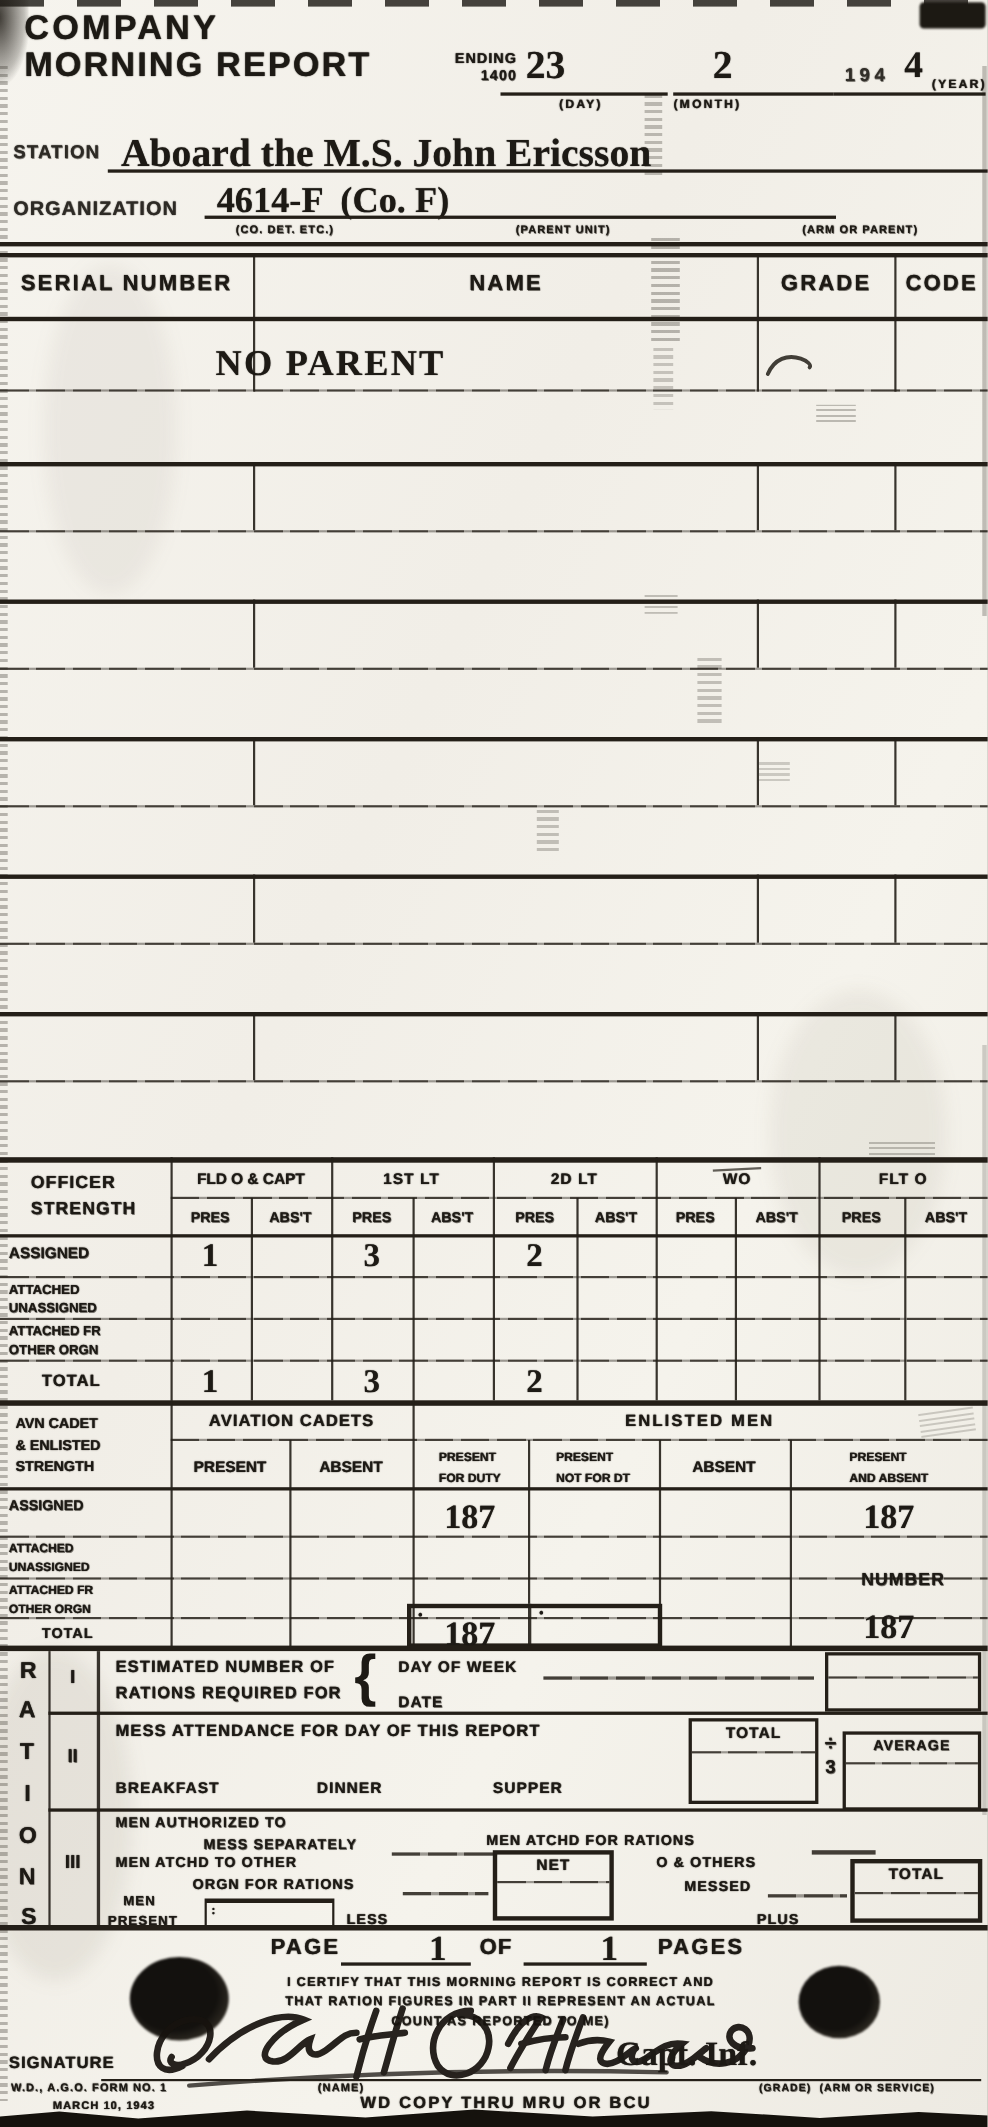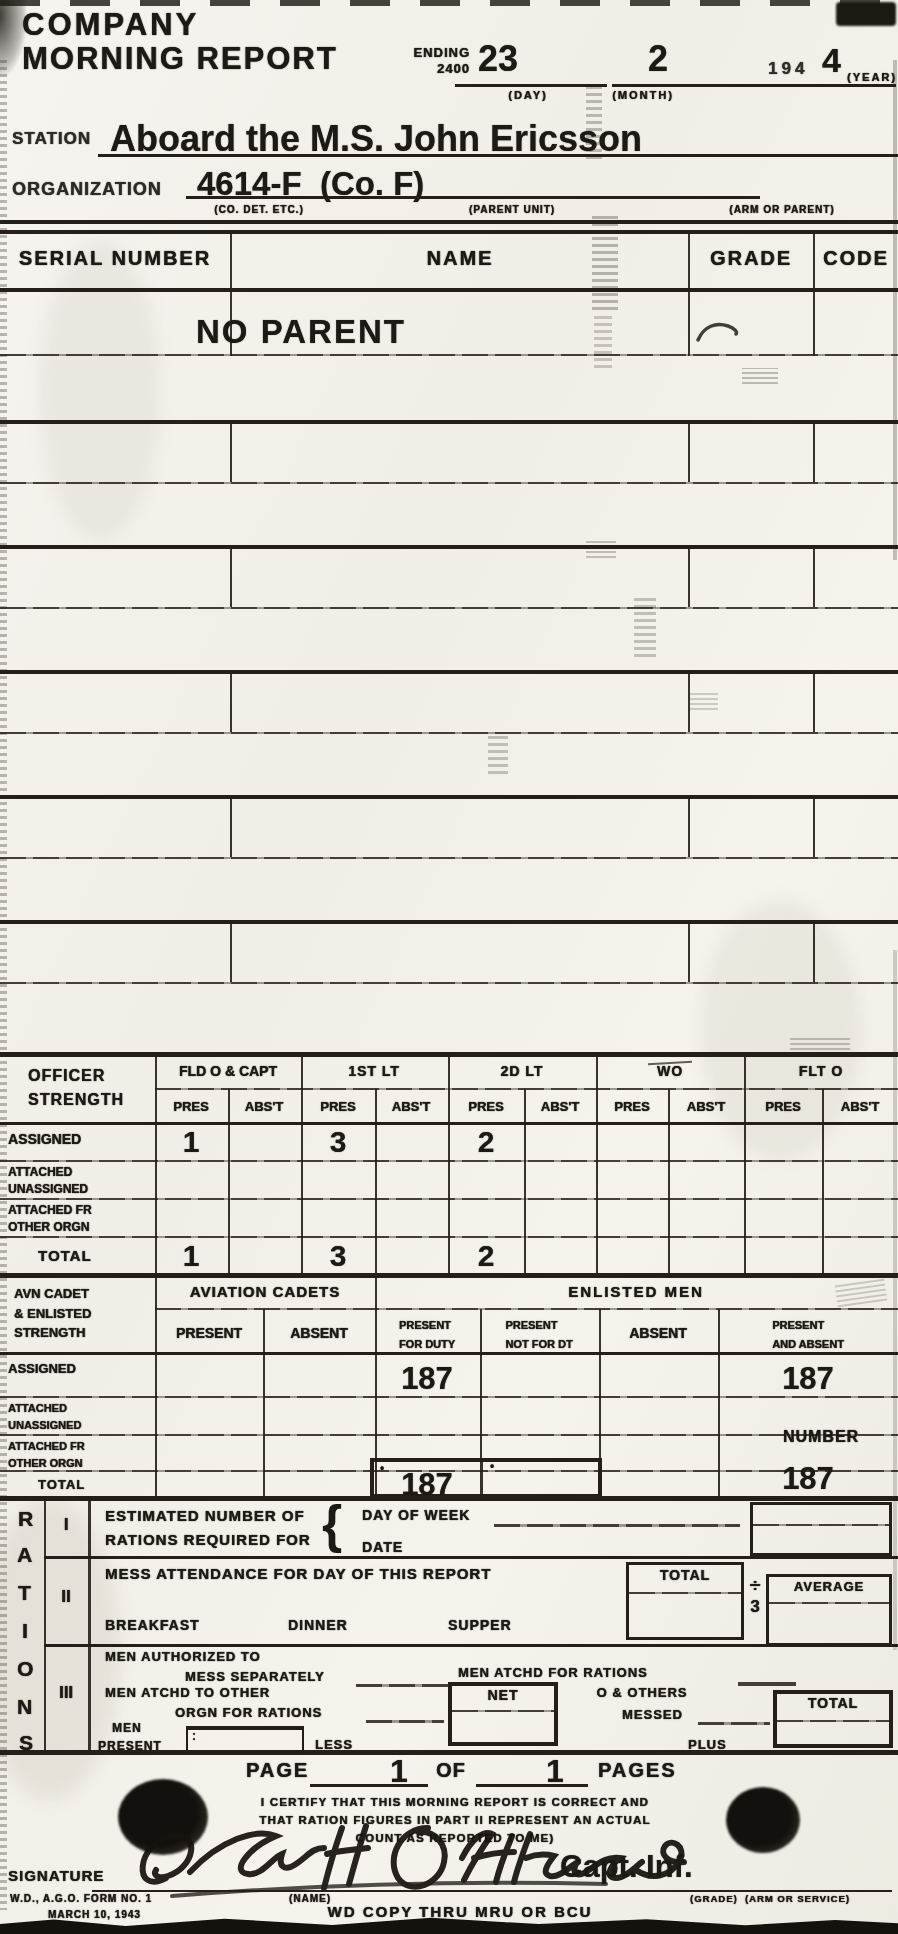--- a/index.html
+++ b/index.html
@@ -2,21 +2,21 @@
 <html><head>
 <meta charset="utf-8">
 <style>
   *{box-sizing:border-box;margin:0;padding:0}
   html,body{width:898px;height:1934px}
   body{position:relative;background:#a8a59d;font-family:"Liberation Sans",sans-serif;overflow:hidden}
   .paper{position:absolute;inset:0;background:linear-gradient(115deg,#f6f4ee 0%,#f1eee7 38%,#f5f3ec 66%,#edeae2 100%)}
   .t{position:absolute;color:#1d1a15;line-height:1.08;white-space:pre}
   .pre{white-space:pre-line}
   .stamp{font-weight:bold;filter:blur(.45px);text-shadow:0 0 1.2px rgba(28,24,18,.95),.6px .4px 0 rgba(28,24,18,.5)}
-  .type{font-family:Liberation Sans, sans-serif;font-weight:bold;filter:blur(.35px);text-shadow:0 0 1px rgba(28,24,18,.8)}
+  .type{font-family:Liberation Serif, serif;font-weight:bold;filter:blur(.35px);text-shadow:0 0 1px rgba(28,24,18,.8)}
   .ctr{transform:translateX(-50%);}
   .hr,.vr{position:absolute;background:#241f18}
   .hr.soft{opacity:.85;background:repeating-linear-gradient(90deg,#241f18 0 26px,rgba(36,31,24,.5) 26px 33px)}
   .vr{width:2px;opacity:.9}
   .box{position:absolute;border:3px solid #241f18;filter:blur(.25px)}
   .smudge{position:absolute;filter:blur(.7px)}
   .hatch{background:repeating-linear-gradient(0deg,rgba(40,36,28,.5) 0 2px,transparent 2px 5px)}
   .bars{background:repeating-linear-gradient(180deg,rgba(40,36,28,.55) 0 3px,transparent 3px 7px)}
   .hole{position:absolute;border-radius:50%;background:radial-gradient(ellipse at 45% 45%,#13110e 0 55%,#2b2720 72%,rgba(43,39,32,.3) 86%,transparent 100%);filter:blur(1.2px)}
   .stain{position:absolute;border-radius:50%;filter:blur(8px)}
@@ -45,21 +45,21 @@
 <div class="smudge bars" style="left:634px;top:598px;width:22px;height:60px;opacity:.45"></div>
 <div class="smudge hatch" style="left:690px;top:690px;width:28px;height:20px;opacity:.4"></div>
 <div class="smudge bars" style="left:488px;top:736px;width:20px;height:40px;opacity:.45"></div>
 <div class="smudge hatch" style="left:836px;top:1282px;width:50px;height:22px;opacity:.4;transform:rotate(-8deg)"></div>
 <div class="smudge hatch" style="left:790px;top:1036px;width:60px;height:14px;opacity:.5"></div>
 
 <div class="t stamp" style="left:22px;top:8px;font-size:31px;letter-spacing:3px">COMPANY</div>
 <div class="t stamp" style="left:22px;top:42px;font-size:31px;letter-spacing:2px">MORNING REPORT</div>
 
 <div class="t stamp" style="left:396px;top:46px;width:74px;font-size:13px;text-align:right;letter-spacing:1px">ENDING</div>
-<div class="t stamp" style="left:396px;top:62px;width:74px;font-size:13px;text-align:right;letter-spacing:1px">2400</div>
+<div class="t stamp" style="left:396px;top:62px;width:74px;font-size:13px;text-align:right;letter-spacing:1px">1400</div>
 
 <div class="t type" style="left:478px;top:40px;font-size:36px">23</div>
 <div class="hr" style="left:455px;top:84px;width:152px;height:3px"></div>
 <div class="t stamp ctr" style="left:528px;top:90px;font-size:11px;letter-spacing:2px">(DAY)</div>
 
 <div class="t type" style="left:648px;top:40px;font-size:36px">2</div>
 <div class="hr" style="left:612px;top:84px;width:146px;height:3px"></div>
 <div class="t stamp ctr" style="left:643px;top:90px;font-size:11px;letter-spacing:2px">(MONTH)</div>
 
 <div class="t stamp" style="left:768px;top:60px;font-size:17px;letter-spacing:4px;opacity:.9;filter:blur(.7px)">194</div>
@@ -263,21 +263,21 @@
 <div class="t stamp ctr" style="left:755px;top:1576px;font-size:19px">÷</div>
 <div class="t stamp ctr" style="left:755px;top:1598px;font-size:17px">3</div>
 <div class="box" style="left:766px;top:1574px;width:126px;height:72px"></div>
 <div class="t stamp ctr" style="left:829px;top:1580px;font-size:13px;letter-spacing:1px">AVERAGE</div>
 <div class="hr soft" style="left:769px;top:1602px;width:120px;height:2px"></div>
 <div class="hr" style="left:44px;top:1644px;width:854px;height:3px"></div>
 
 <div class="t stamp" style="left:105px;top:1650px;font-size:13px;letter-spacing:1px">MEN AUTHORIZED TO</div>
 <div class="t stamp" style="left:185px;top:1670px;font-size:13px;letter-spacing:1px">MESS SEPARATELY</div>
 <div class="hr soft" style="left:356px;top:1684px;width:96px;height:3px"></div>
-<div class="t stamp" style="left:458px;top:1666px;font-size:13px;letter-spacing:1px">MEN ATCHD FOR RATIONS</div>
+<div class="t stamp" style="left:442px;top:1666px;font-size:13px;letter-spacing:1px">MEN ATCHD FOR RATIONS</div>
 <div class="hr" style="left:738px;top:1682px;width:58px;height:4px;opacity:.85"></div>
 <div class="t stamp" style="left:105px;top:1686px;font-size:13px;letter-spacing:1px">MEN ATCHD TO OTHER</div>
 <div class="t stamp" style="left:175px;top:1706px;font-size:13px;letter-spacing:1px">ORGN FOR RATIONS</div>
 <div class="hr soft" style="left:366px;top:1720px;width:78px;height:3px"></div>
 <div class="box" style="left:448px;top:1682px;width:110px;height:64px;border-width:4px"></div>
 <div class="t stamp ctr" style="left:503px;top:1688px;font-size:14px;letter-spacing:1px">NET</div>
 <div class="hr soft" style="left:452px;top:1710px;width:102px;height:2px"></div>
 <div class="t stamp ctr" style="left:642px;top:1686px;font-size:13px;letter-spacing:1px">O &amp; OTHERS</div>
 <div class="t stamp" style="left:622px;top:1708px;font-size:13px;letter-spacing:1px">MESSED</div>
 <div class="hr soft" style="left:698px;top:1722px;width:72px;height:3px"></div>

